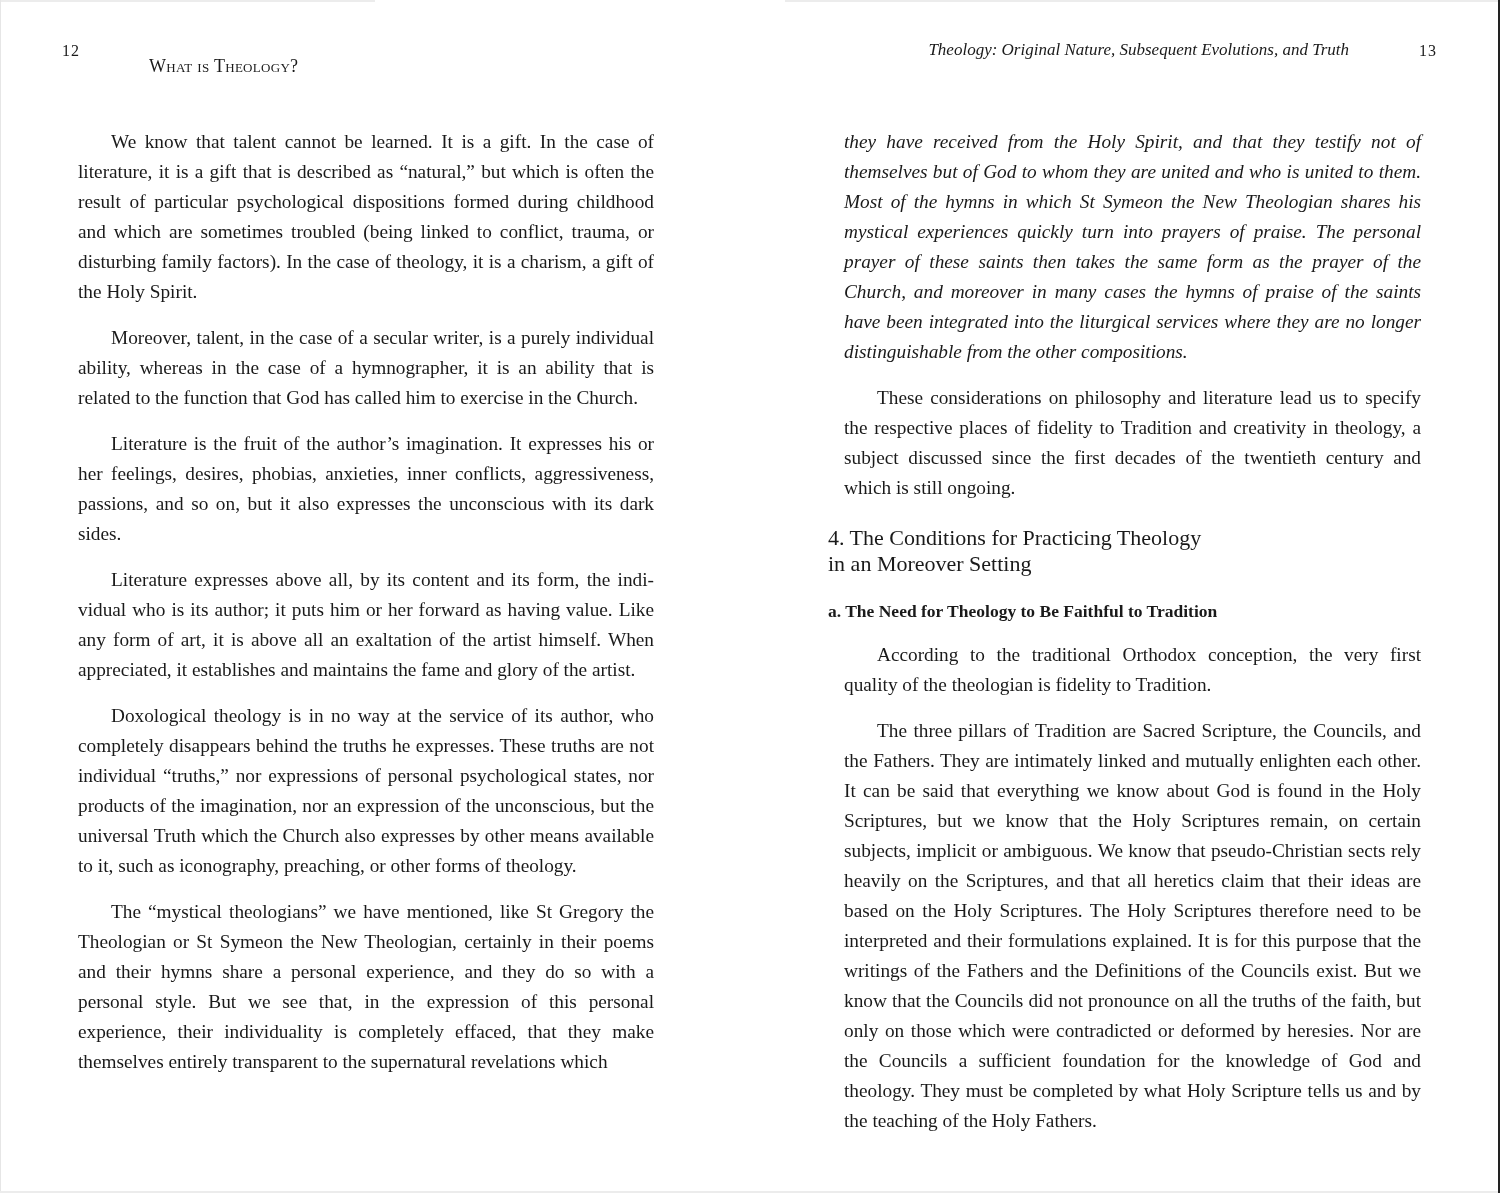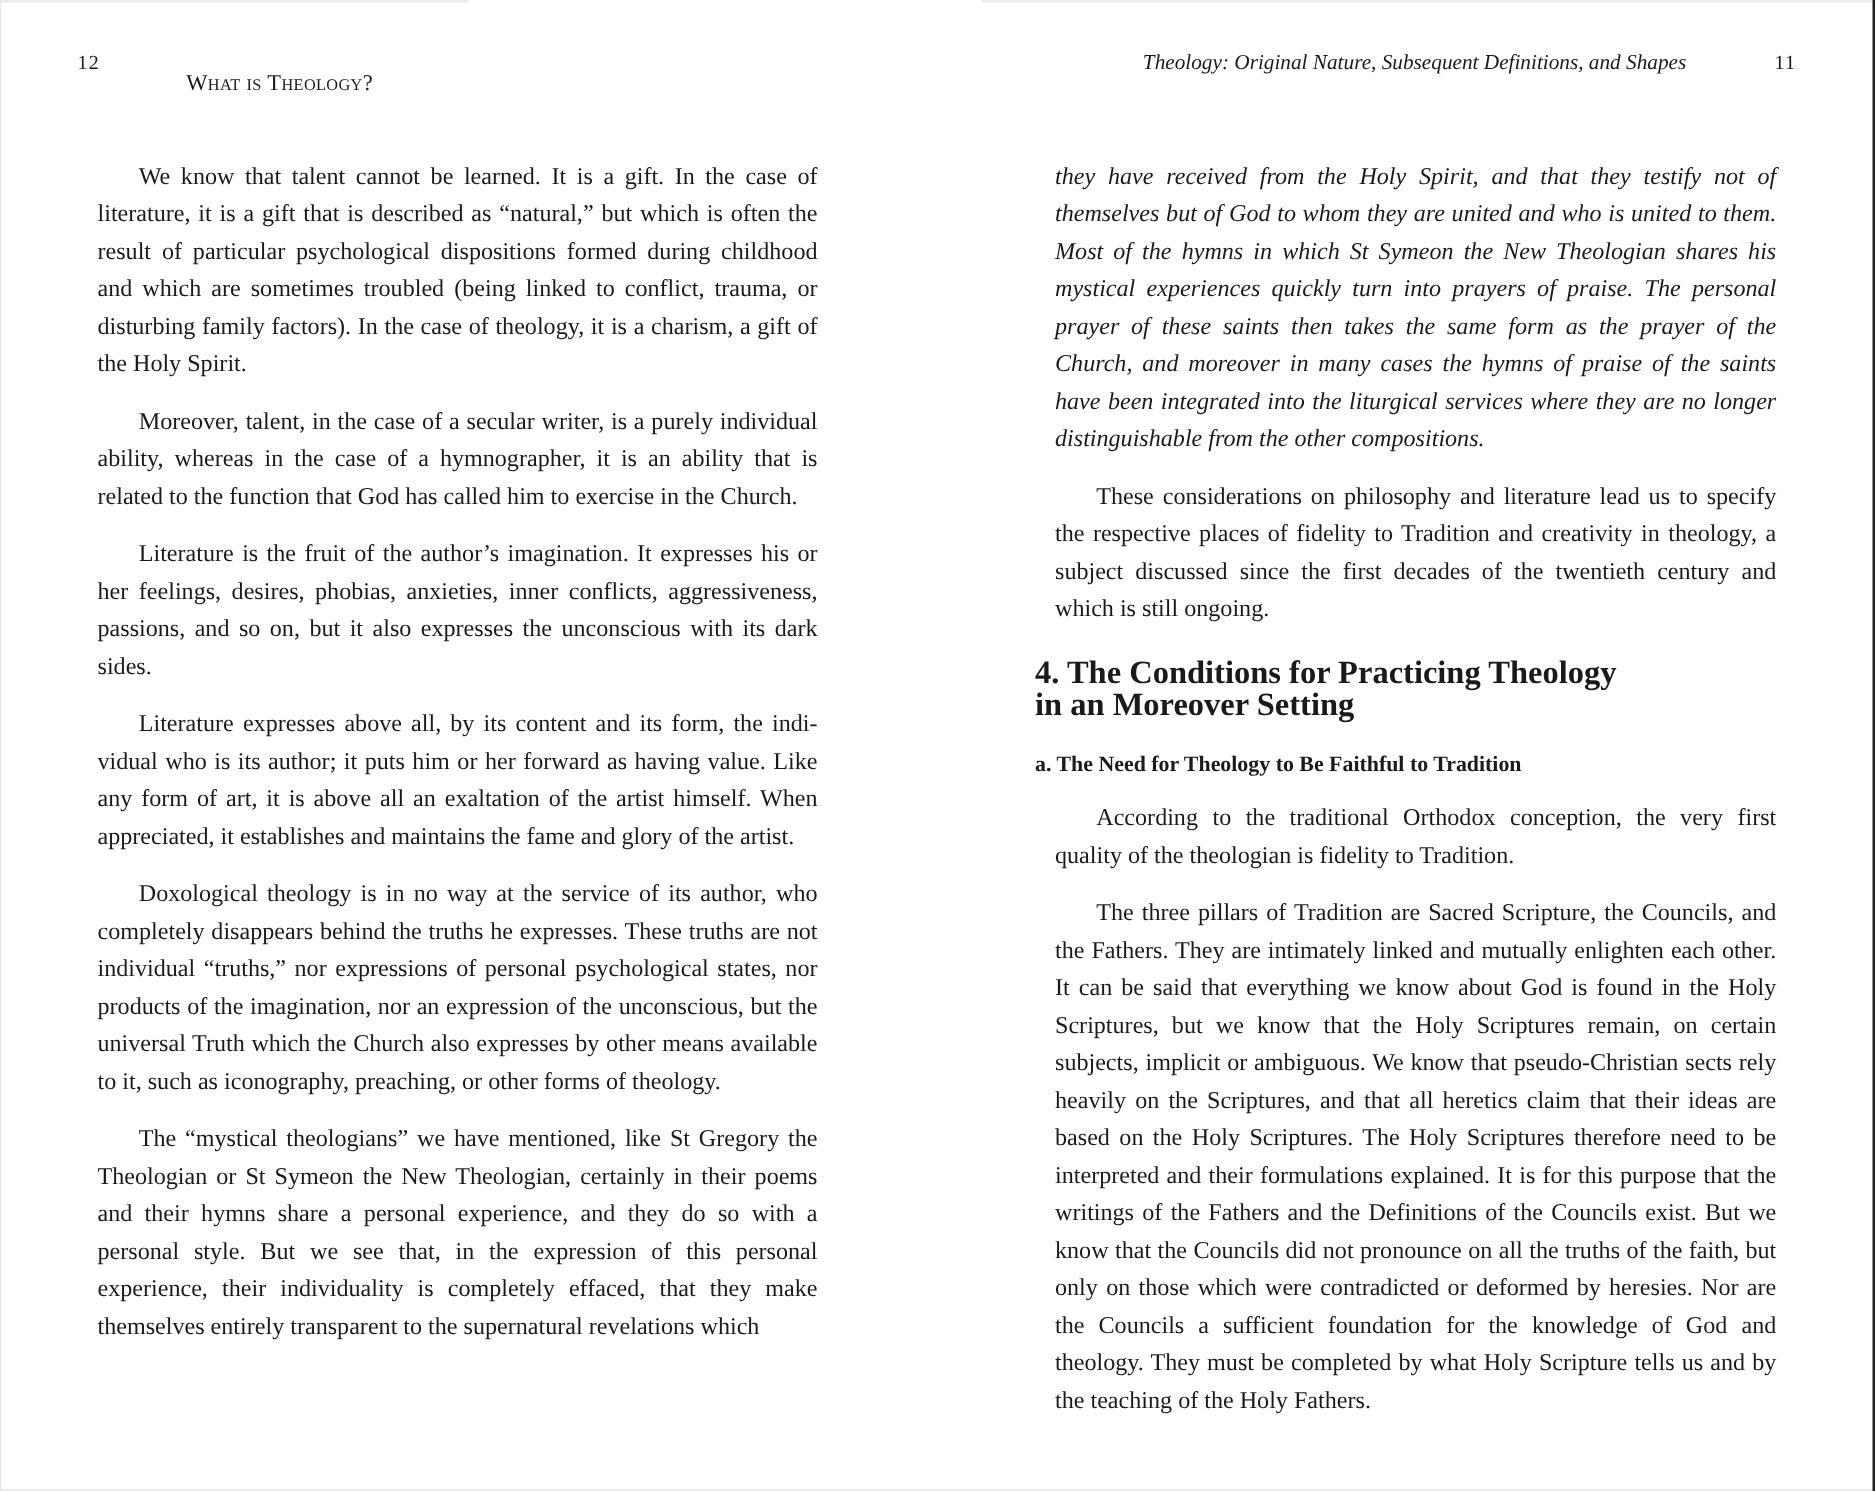--- a/index.html
+++ b/index.html
@@ -26,21 +26,21 @@
   .head-title-left { position: absolute; left: 87px; top: 16px; font-variant: small-caps; font-size: 18px; letter-spacing: 0.3px; }
   .head-title-right { position: absolute; right: 88px; top: 0; font-style: italic; font-size: 17px; }
 
   .body-text { position: absolute; top: 111px; left: 0; right: 0; }
   .para {
     margin: 16px; font-size: 19.3px; line-height: 30px;
     text-align: justify; text-indent: 33px; hyphens: manual;
   }
   .para.no-indent { text-indent: 0; font-style: italic; }
   .h-section {
-    margin: 22px 0 0 0; font-weight: bold; font-size: 26px; line-height: 26px;
+    margin: 22px 0 0 0; font-weight: normal; font-size: 22px; line-height: 26px;
   }
   .h-sub {
     margin: 21px 0 4px 0; font-weight: bold; font-size: 17.5px; line-height: 26px;
   }
 </style>
 </head>
 <body>
 
 <div class="edge-top-left"></div>
 <div class="edge-top-right"></div>
@@ -58,22 +58,22 @@
     <p class="para">Moreover, talent, in the case of a secular writer, is a purely individ­ual ability, whereas in the case of a hymnographer, it is an ability that is related to the function that God has called him to exercise in the Church.</p>
     <p class="para">Literature is the fruit of the author’s imagination. It expresses his or her feelings, desires, phobias, anxieties, inner conflicts, aggressive­ness, passions, and so on, but it also expresses the unconscious with its dark sides.</p>
     <p class="para">Literature expresses above all, by its content and its form, the indi­vidual who is its author; it puts him or her forward as having value. Like any form of art, it is above all an exaltation of the artist himself. When appreciated, it establishes and maintains the fame and glory of the artist.</p>
     <p class="para">Doxological theology is in no way at the service of its author, who completely disappears behind the truths he expresses. These truths are not individual “truths,” nor expressions of personal psychologi­cal states, nor products of the imagination, nor an expression of the unconscious, but the universal Truth which the Church also expresses by other means available to it, such as iconography, preaching, or other forms of theology.</p>
     <p class="para">The “mystical theologians” we have mentioned, like St Gregory the Theologian or St Symeon the New Theologian, certainly in their poems and their hymns share a personal experience, and they do so with a personal style. But we see that, in the expression of this personal experience, their individuality is completely effaced, that they make themselves entirely transparent to the supernatural revelations which</p>
   </div>
 </div>
 
 <div class="page page-right">
   <div class="running-head">
-    <span class="head-title-right">Theology: Original Nature, Subsequent Definitions, and Shapes</span>
-    <span class="folio">11</span>
+    <span class="head-title-right">Theology: Original Nature, Subsequent Evolutions, and Truth</span>
+    <span class="folio">13</span>
   </div>
   <div class="body-text">
     <p class="para no-indent">they have received from the Holy Spirit, and that they testify not of themselves but of God to whom they are united and who is united to them. Most of the hymns in which St Symeon the New Theologian shares his mystical experiences quickly turn into prayers of praise. The personal prayer of these saints then takes the same form as the prayer of the Church, and moreover in many cases the hymns of praise of the saints have been integrated into the liturgical services where they are no longer distinguishable from the other compositions.</p>
     <p class="para">These considerations on philosophy and literature lead us to specify the respective places of fidelity to Tradition and creativity in theology, a subject discussed since the first decades of the twentieth century and which is still ongoing.</p>
     <h2 class="h-section">
       <span>4. The Conditions for Practicing Theology</span><br>
       <span>in an Moreover Setting</span>
     </h2>
     <h3 class="h-sub">a. The Need for Theology to Be Faithful to Tradition</h3>
     <p class="para">According to the traditional Orthodox conception, the very first quality of the theologian is fidelity to Tradition.</p>

